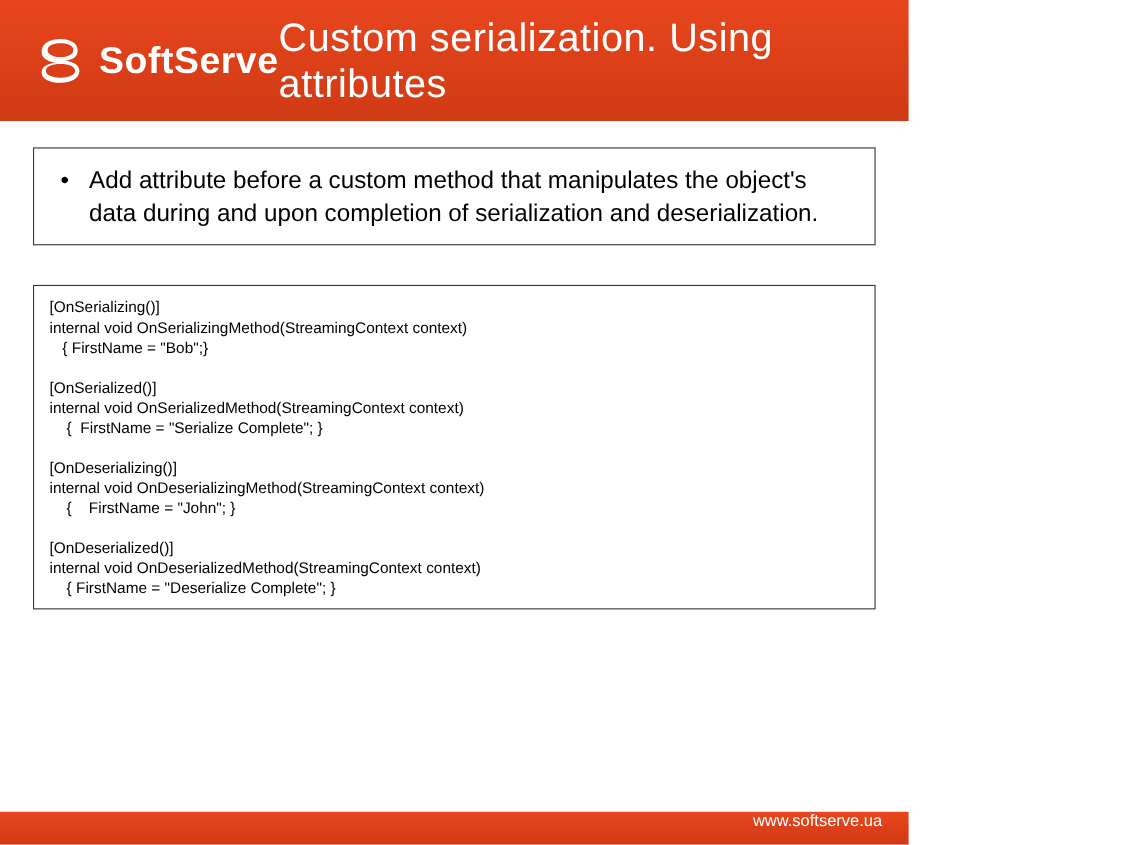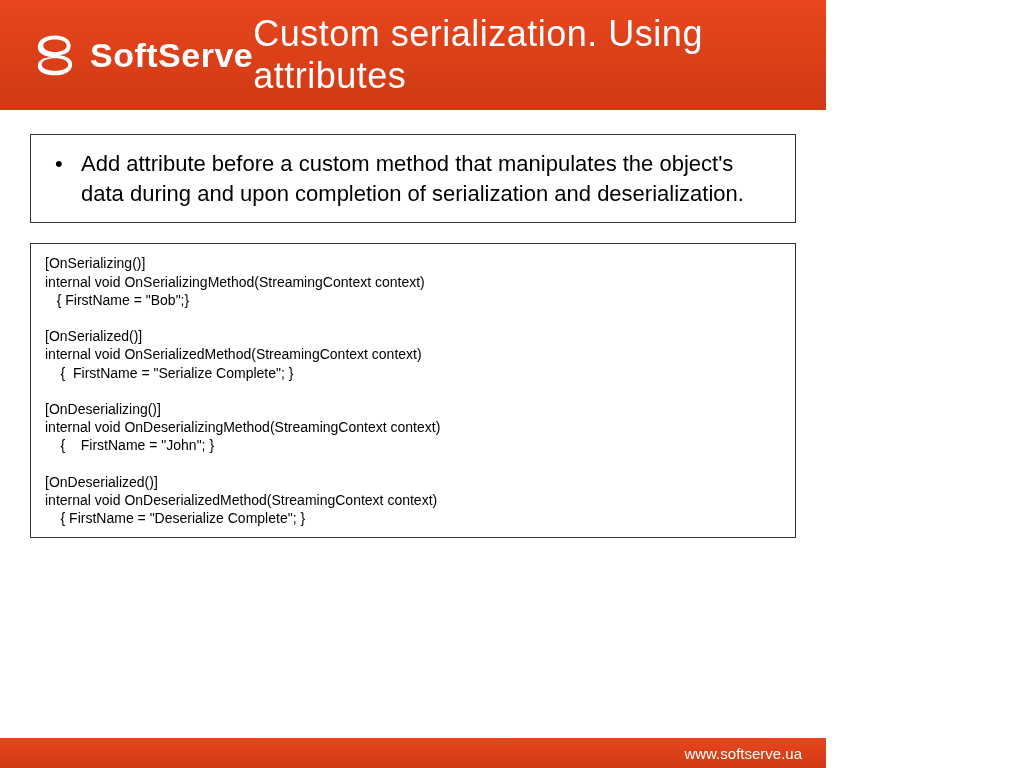--- a/index.html
+++ b/index.html
@@ -14,21 +14,21 @@
     color: #fff;
   }
   .logo { display: flex; align-items: center; gap: 10px; }
   .logo-mark {
     width: 50px; height: 50px;
     display: inline-flex; align-items: center; justify-content: center;
   }
   .logo-text { font-size: 34px; font-weight: 700; letter-spacing: 0.5px; }
   .title { font-size: 36px; font-weight: 400; color: #fff; letter-spacing: 0.5px; }
 
-  .body { flex: 1; padding: 24px 30px 10px 30px; display: flex; flex-direction: column; gap: 20px; }
+  .body { flex: 1; padding: 24px 30px 10px 30px; display: flex; flex-direction: column; gap: 36px; }
   .box { border: 1px solid #333; padding: 10px 14px 10px 14px; background: #fff; }
 
   .bullets { list-style: none; }
   .bullets li { font-size: 22px; line-height: 1.35; color: #000; padding-left: 36px; position: relative; margin: 4px 0; }
   .bullets li::before {
     content: "•";
     position: absolute; left: 10px; top: 0;
     font-size: 22px; color: #000;
   }
   .bullets li .lead { display: inline; }
@@ -39,21 +39,21 @@
     font-size: 14px;
     line-height: 1.3;
     white-space: pre;
     color: #000;
   }
 
   .footer {
     background: linear-gradient(to bottom, #e8461e 0%, #cf3a14 100%);
     height: 30px;
     display: flex;
-    align-items: center;
+    align-items: flex-start;
     justify-content: flex-end;
     padding: 0 24px;
     color: #fff;
     font-size: 15px;
   }
 </style>
 </head>
 <body>
 
 <div class="slide">

